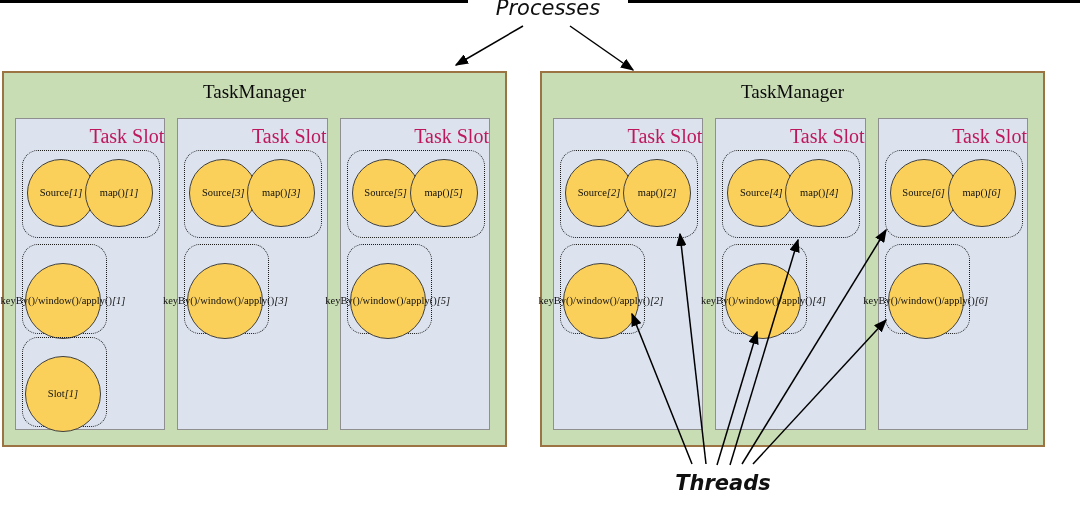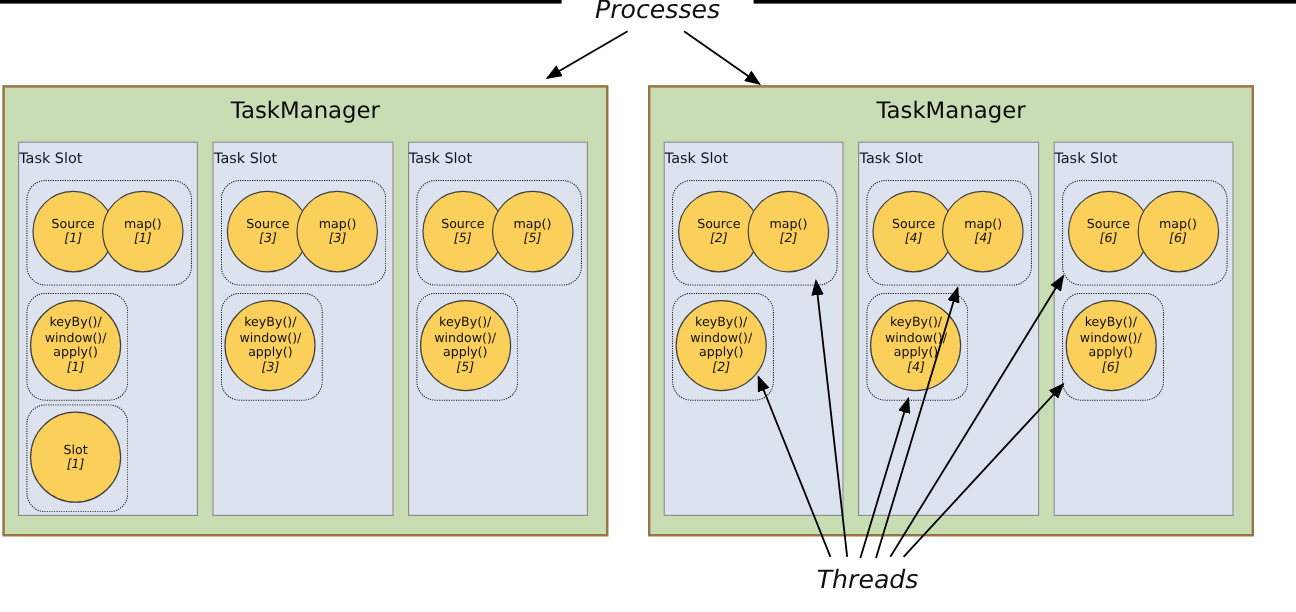--- a/index.html
+++ b/index.html
@@ -4,42 +4,42 @@
 <style>
   html,body{margin:0;padding:0;}
   body{
     width:1080px;height:510px;position:relative;overflow:hidden;
     background:#ffffff;color:#111;
     font-family:"DejaVu Sans","Liberation Sans",sans-serif;
   }
   .top-line{position:absolute;top:0;left:0;width:1080px;height:3px;background:#000;}
   .flabel{position:absolute;font-style:italic;font-size:21px;color:#101010;}
   #processes-label{top:-4px;left:468px;width:160px;text-align:center;background:#fff;z-index:3;}
-  #threads-label{top:471px;left:660px;width:126px;text-align:center;}
-  .tm{position:absolute;top:71px;width:501px;height:372px;background:#c9ddb5;border:2px solid #9c7444;}
+  #threads-label{top:471px;left:660px;width:126px;text-align:center;font-weight:bold;}
+  .tm{position:absolute;top:71px;width:501px;height:372px;background:#c9ddb5;border:2px solid #9c7444;font-family:Liberation Serif, serif;}
   #tm0{left:2px;}
   #tm1{left:540px;}
   .tm-title{text-align:center;font-size:19px;padding-top:8px;color:#0a0a0a;}
   .slots{position:absolute;left:11px;top:45px;width:475px;height:312px;display:flex;gap:12px;}
   .slot{flex:1;background:#dce3ef;border:1px solid #8f8f8f;position:relative;}
-  .slot-title{position:absolute;top:6px;left:0;right:0;text-align:left;font-size:12px;color:#0f172a;}
+  .slot-title{position:absolute;top:6px;left:0;right:0;text-align:right;font-size:20px;color:#be185d;}
   .group{position:absolute;left:6px;border:1.5px dotted #1b1b1b;border-radius:16px;}
   .g1{top:31px;width:136px;height:86px;}
   .g2{top:125px;width:83px;height:88px;}
   .g3{top:218px;width:83px;height:88px;}
   .circle{
     position:absolute;border-radius:50%;
     background:#fbd05a;border:1.5px solid #3f3f3f;
-    display:flex;flex-direction:column;align-items:center;justify-content:center;
+    display:flex;flex-direction:row;align-items:center;justify-content:center;
     text-align:center;font-size:10.5px;line-height:1.18;color:#101010;
   }
   .c66{width:66px;height:66px;top:8px;}
   .c1{left:4px;z-index:1;}
   .c2{left:62px;z-index:2;text-align:right;}
-  .c74{width:74px;height:74px;left:2px;top:5px;}
+  .c74{width:74px;height:74px;left:2px;top:18px;}
   .idx{font-style:italic;}
   #arrows{position:absolute;top:0;left:0;width:1080px;height:510px;z-index:2;pointer-events:none;}
   #arrows line{stroke:#000;stroke-width:1.5;}
 </style>
 </head>
 <body>
 
 <div class="top-line"></div>
 
 <div id="processes-label" class="flabel">Processes</div>

